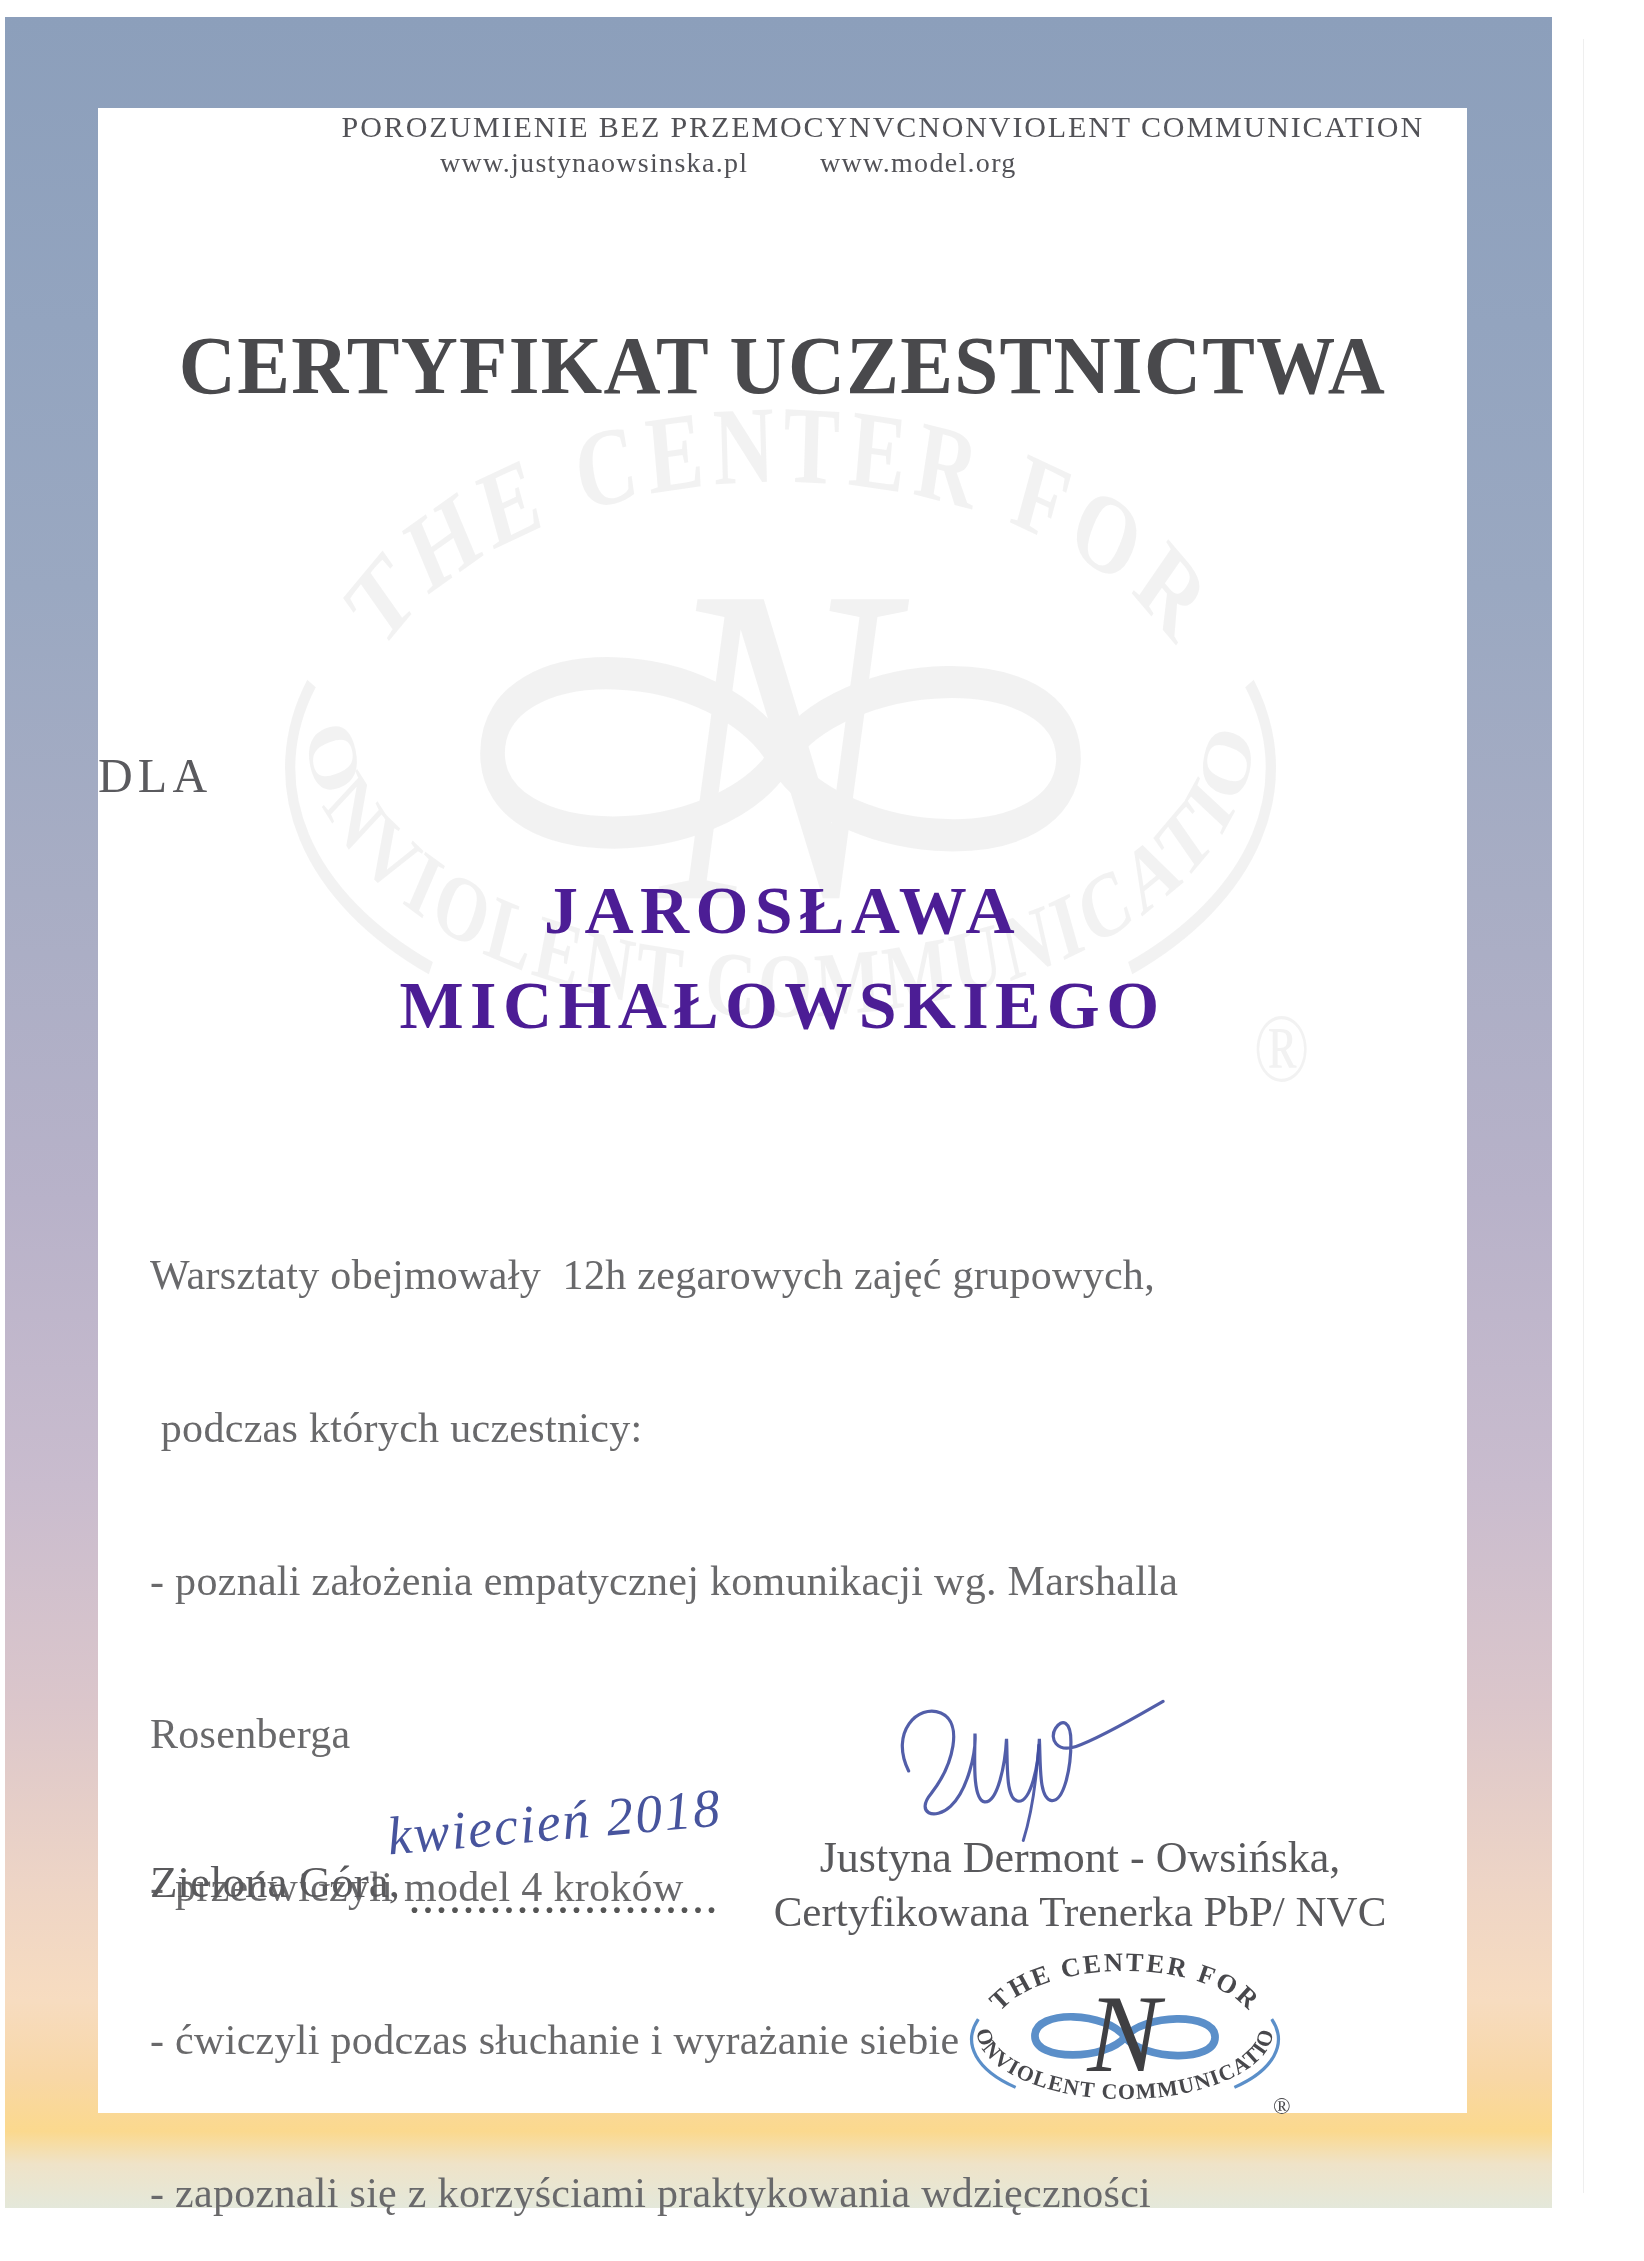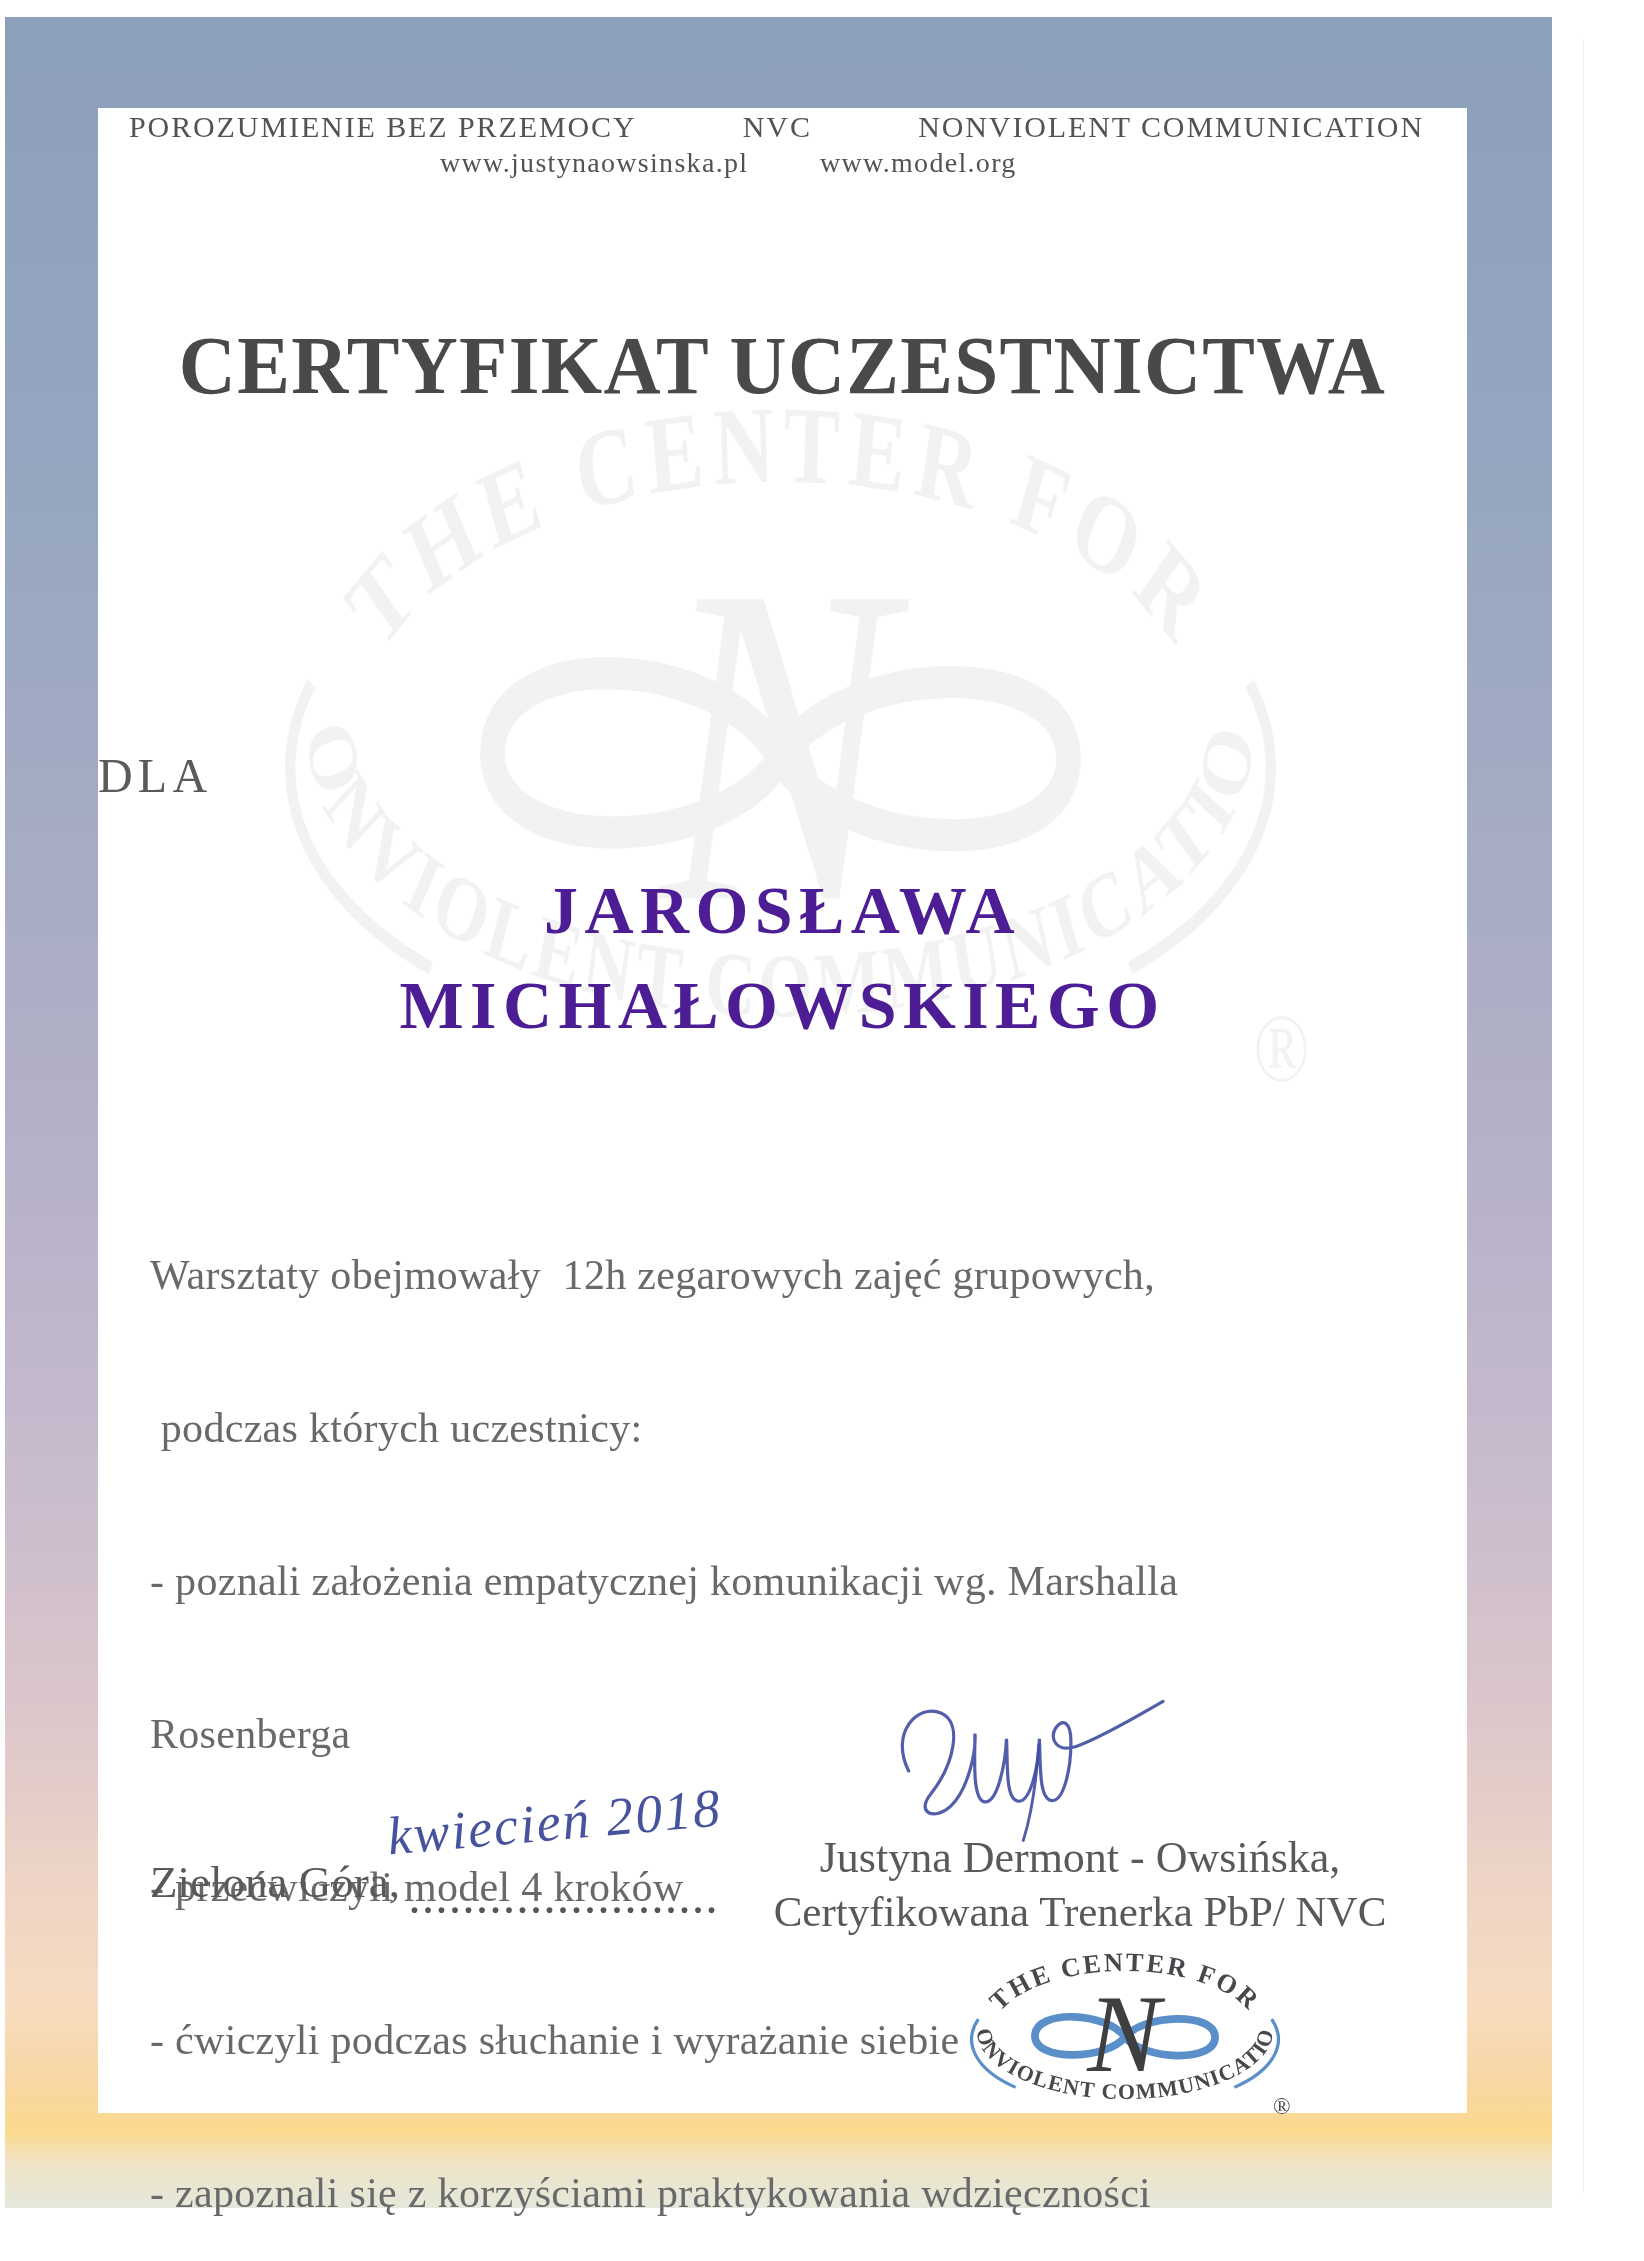--- a/index.html
+++ b/index.html
@@ -22,21 +22,21 @@
     position:absolute;left:98px;top:108px;width:1369px;height:2005px;
     background:#ffffff;
   }
   .fold-line{
     position:absolute;left:1583px;top:39px;width:1.3px;height:2154px;
     background:#efefef;
   }
   .abs{position:absolute;}
   .header-row{
     left:129px;top:110px;width:1295px;
-    display:flex;justify-content:space-between;align-items:baseline;
+    display:flex;justify-content:flex-end;align-items:baseline;
     font-size:30px;letter-spacing:1.9px;color:#525257;
   }
   .url-left{left:440px;top:147px;font-size:28px;letter-spacing:1.3px;color:#525257;}
   .url-right{left:820px;top:147px;font-size:28px;letter-spacing:1.3px;color:#525257;}
   .title{
     left:98px;top:321px;width:1369px;text-align:center;
     font-size:79px;font-weight:bold;letter-spacing:1.3px;color:#49494c;
     transform:scaleY(1.05);
   }
   .subtitle{

